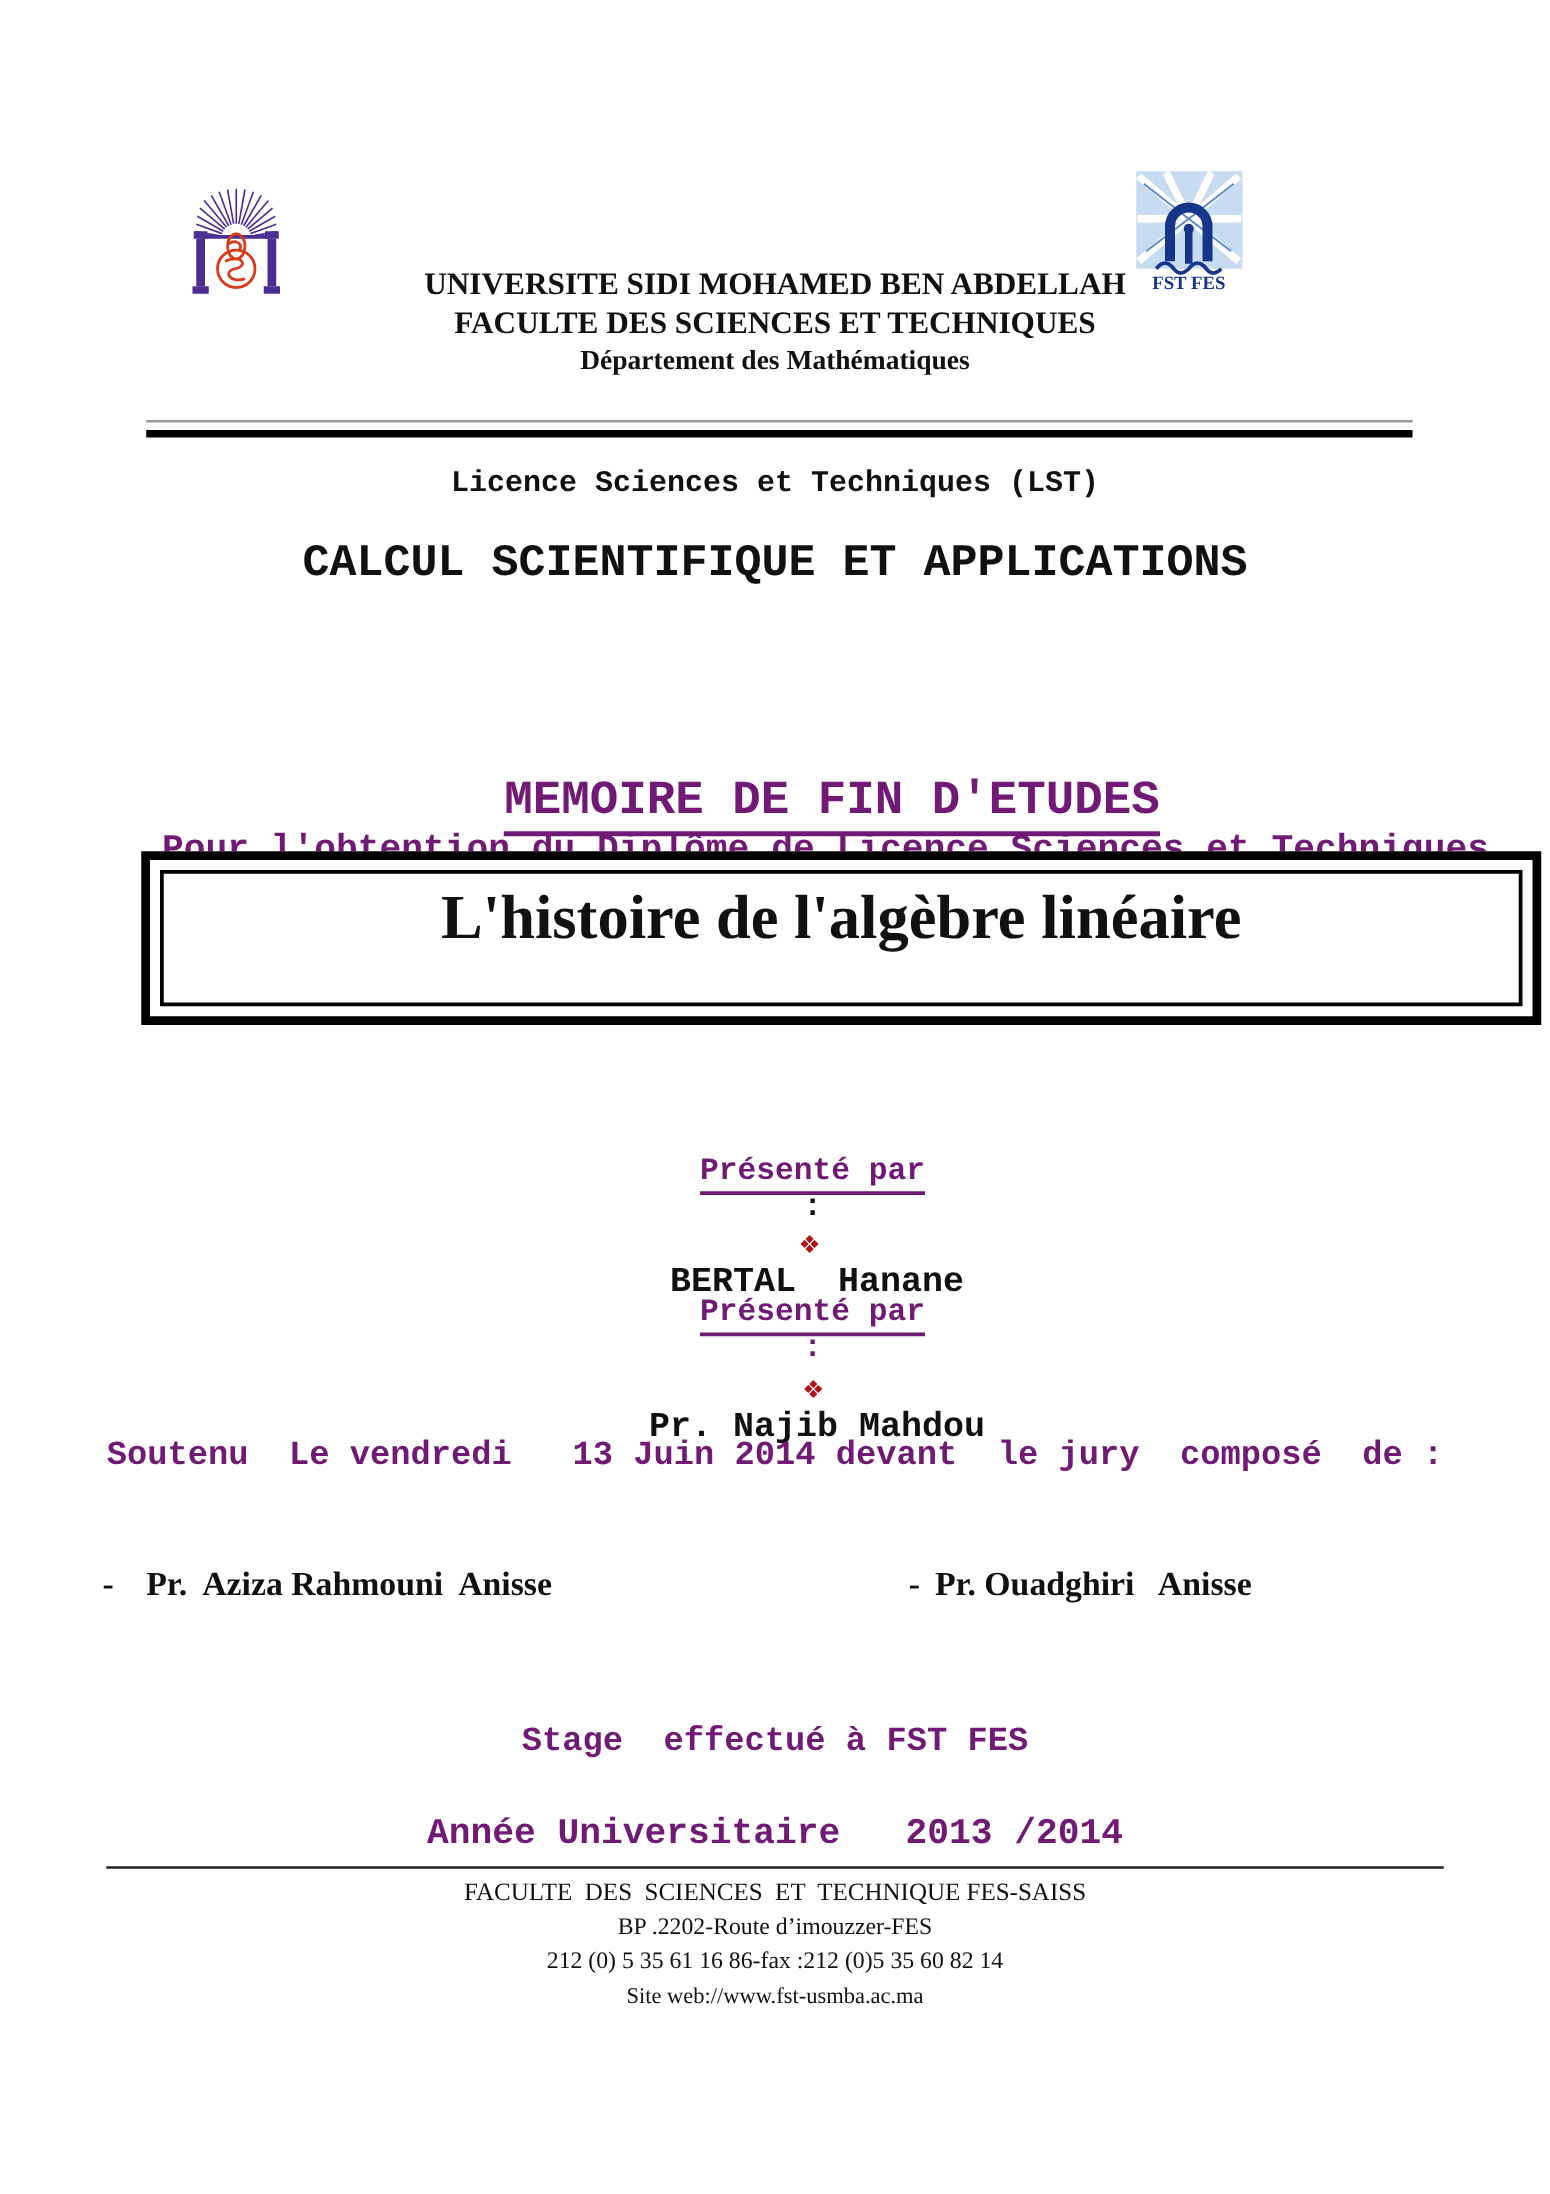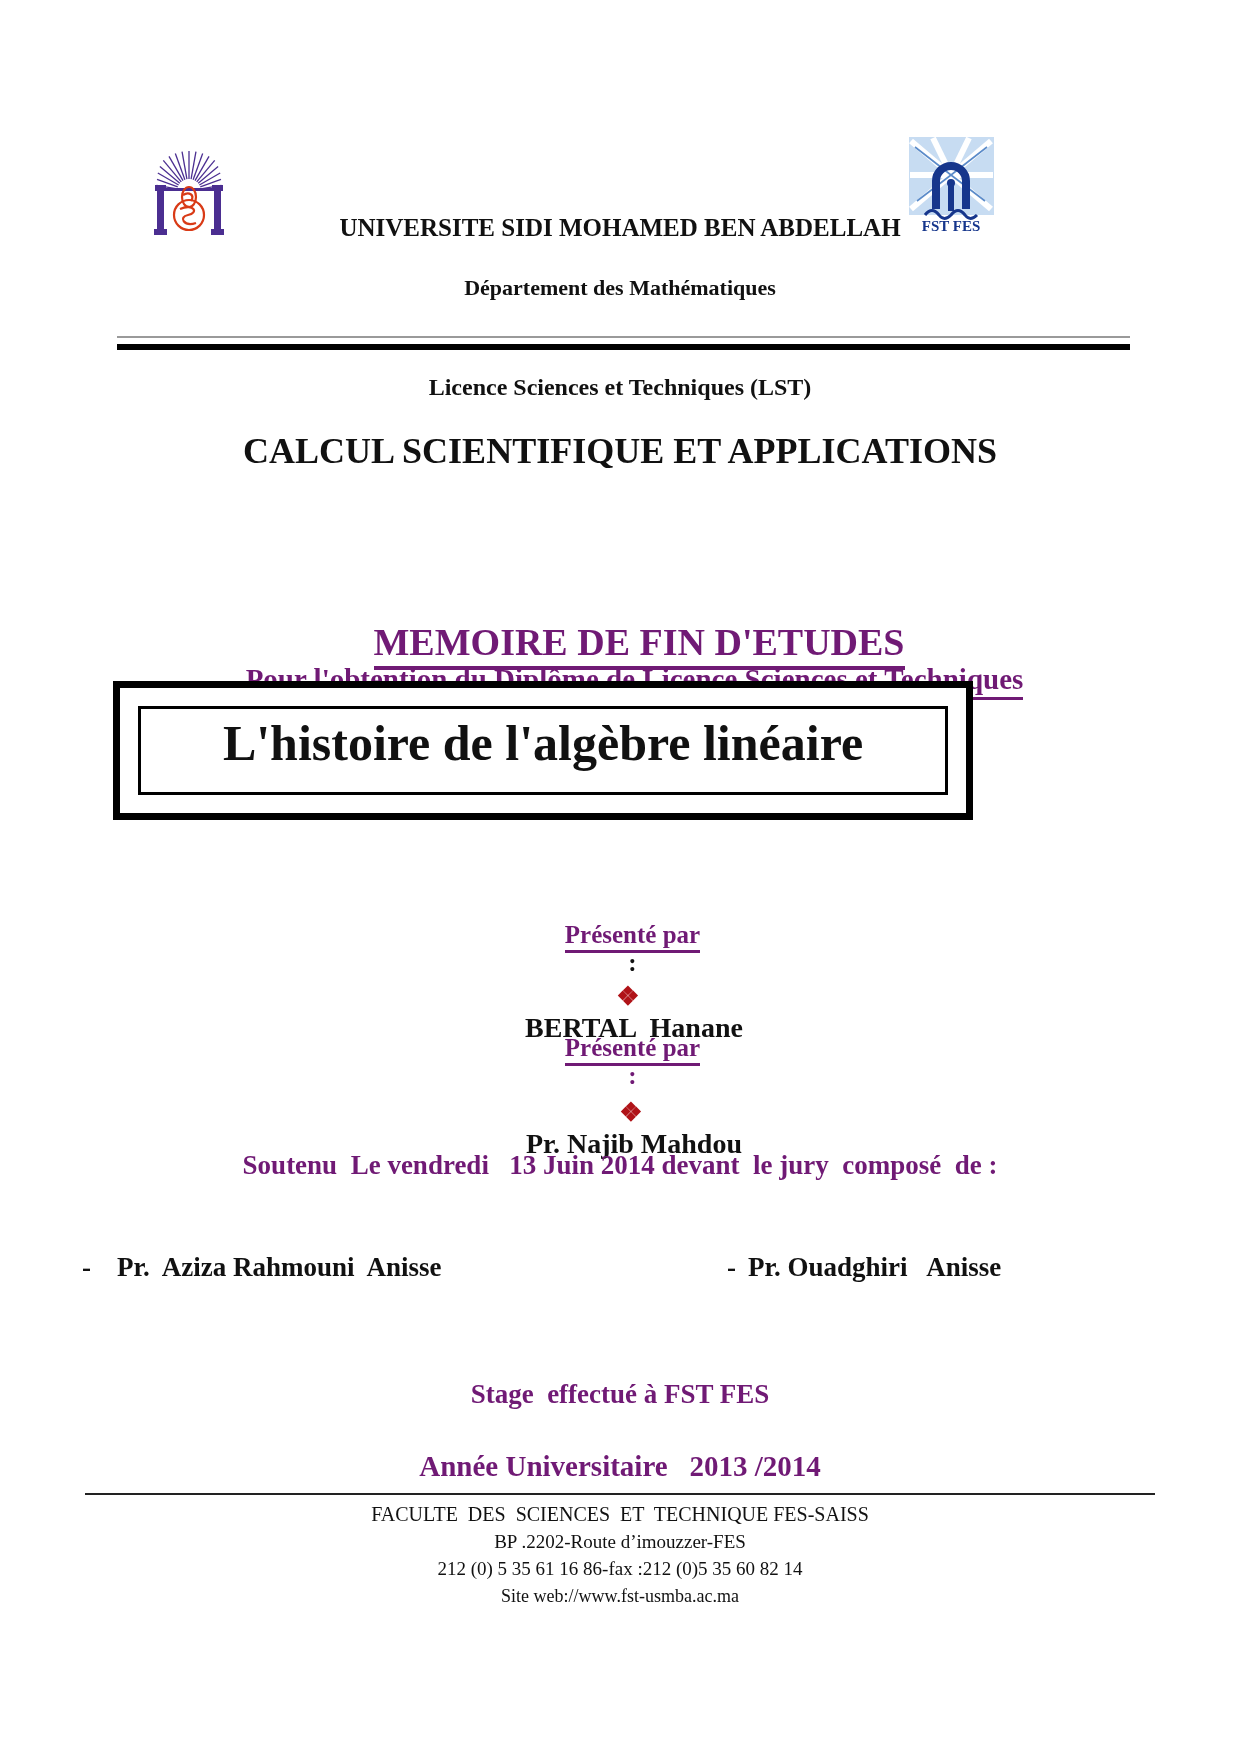--- a/index.html
+++ b/index.html
@@ -6,41 +6,41 @@
   .page{
     position:relative;
     width:1240px;height:1755px;
     background:#ffffff;
     font-family:"Liberation Serif", serif;
     color:#111111;
     overflow:hidden;
   }
   .abs{position:absolute;}
   .line{position:absolute;left:60px;right:60px;text-align:center;white-space:pre;}
-  .bold{font-weight:bold;}
+  .bold{font-weight:bold;font-family:Liberation Mono, monospace;}
   .red{color:#701a75;}
   .u3{border-bottom:3px solid;padding-bottom:2px;}
   .u4{border-bottom:4px solid;padding-bottom:3px;}
 
   .hdr-l1{top:212px;font-size:25px;line-height:31px;font-weight:bold;}
   .hdr-l2{top:243px;font-size:25px;line-height:31px;font-weight:bold;}
   .hdr-l3{top:274px;font-size:22px;line-height:28px;font-weight:bold;}
 
   .rule-thin{top:336px;left:117px;width:1013px;height:2px;background:#9a9a9a;}
   .rule-thick{top:344px;left:117px;width:1013px;height:6px;background:#000000;}
 
   .licence{top:374px;font-size:24px;}
   .calcul{top:430px;font-size:36px;}
 
   .memoire{top:576px;font-size:38px;}
   .pour{top:630px;font-size:29px;}
 
   .titlebox{
-    top:681px;left:113px;width:860px;height:139px;
-    border:7px solid #000;padding:18px;box-sizing:border-box;
+    top:681px;left:113px;width:1120px;height:139px;
+    border:7px solid #000;padding:8px;box-sizing:border-box;
     background:#fff;
   }
   .titlebox-inner{
     width:100%;height:100%;border:3px solid #000;box-sizing:border-box;
     text-align:center;
   }
   .thesis-title{
     margin-top:4px;
     font-size:50px;font-weight:bold;line-height:1.2;
     white-space:pre;
@@ -141,20 +141,21 @@
     <g>
       <path d="M33,74 L33,46 A15,15 0 0 1 63,46 L63,74" stroke="#16368C" stroke-width="8" fill="none"></path>
       <line x1="48" y1="50" x2="48" y2="76" stroke="#16368C" stroke-width="6"></line>
       <circle cx="48" cy="48" r="4" fill="#16368C"></circle>
       <path d="M22,80 Q29,71 36,80 Q41,87 48,80 Q55,71 62,80 Q67,87 74,80" stroke="#16368C" stroke-width="3" fill="none"></path>
     </g>
     <text x="48" y="96" text-anchor="middle" font-family="Liberation Serif, serif" font-size="15" font-weight="bold" fill="#16368C">FST FES</text>
   </svg>
 
   <div class="line hdr-l1">UNIVERSITE SIDI MOHAMED BEN ABDELLAH</div>
+  <div class="line hdr-l2">FACULTE DES SCIENCES ET TECHNIQUES</div>
   <div class="line hdr-l3">Département des Mathématiques</div>
 
   <div class="abs rule-thin"></div>
   <div class="abs rule-thick"></div>
 
   <div class="line licence bold">Licence Sciences et Techniques (LST)</div>
   <div class="line calcul bold">CALCUL SCIENTIFIQUE ET APPLICATIONS</div>
 
   <div class="line memoire bold red">
     <span class="u4">MEMOIRE DE FIN D'ETUDES</span>

